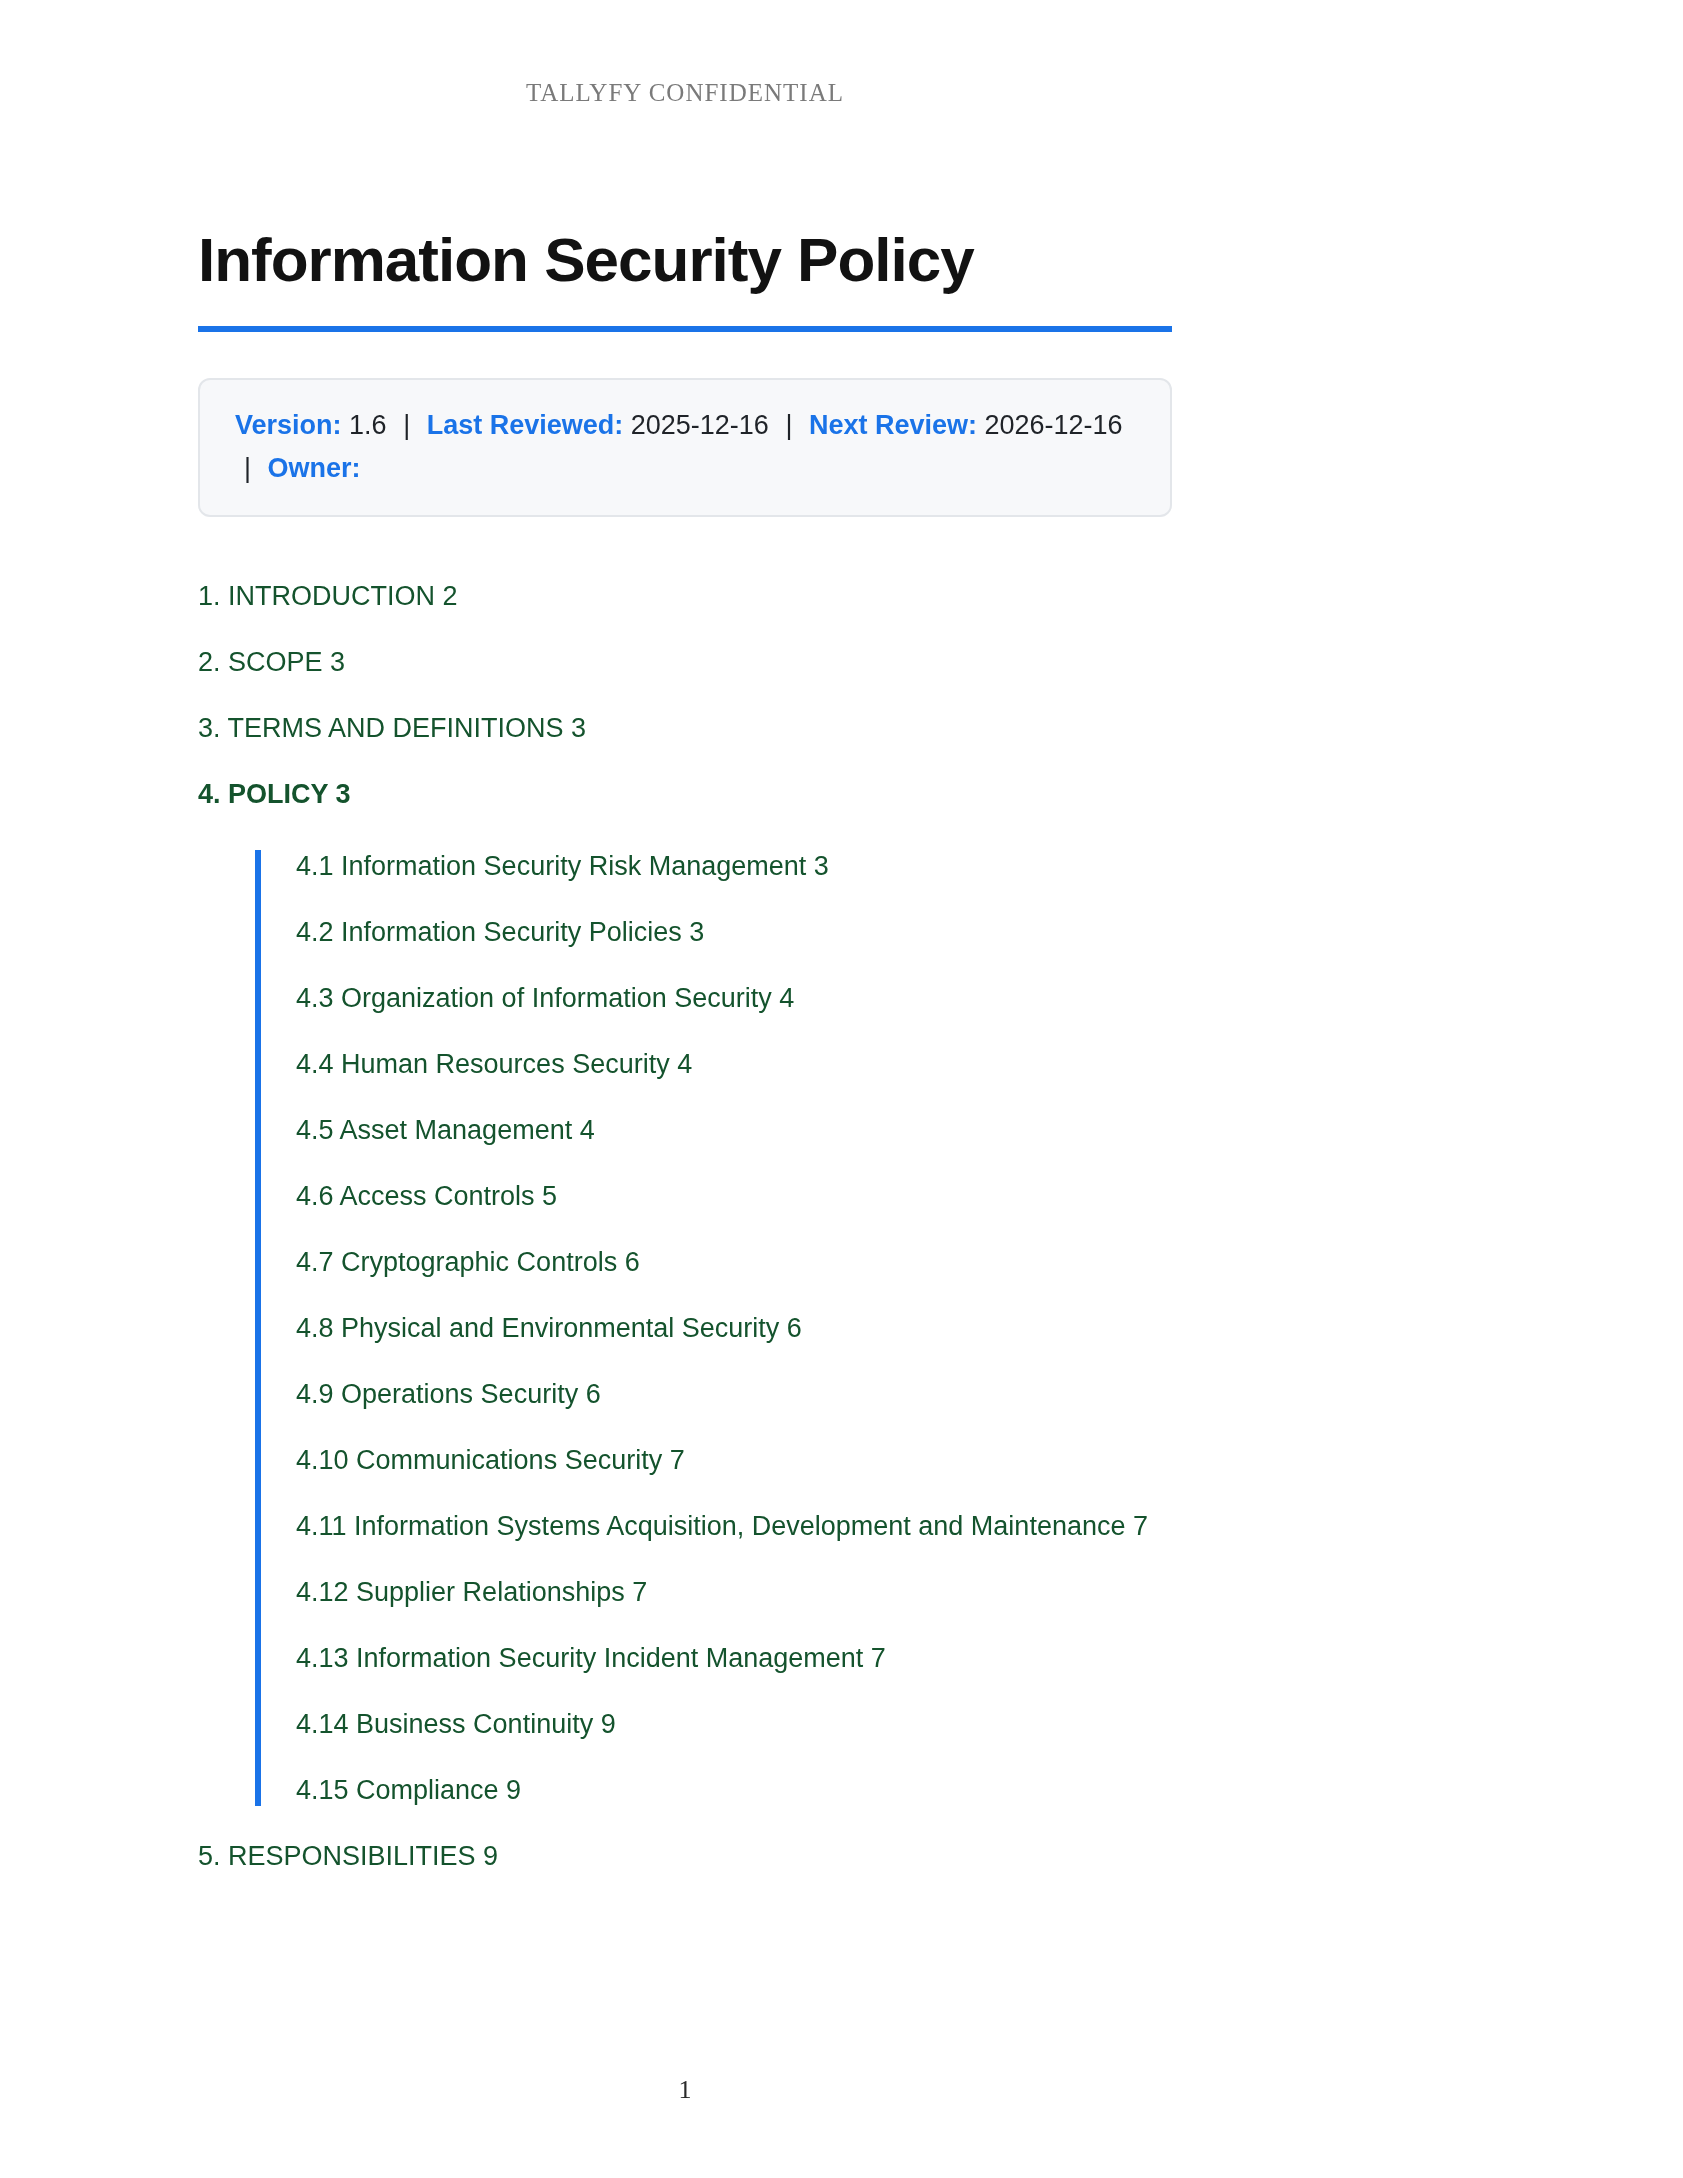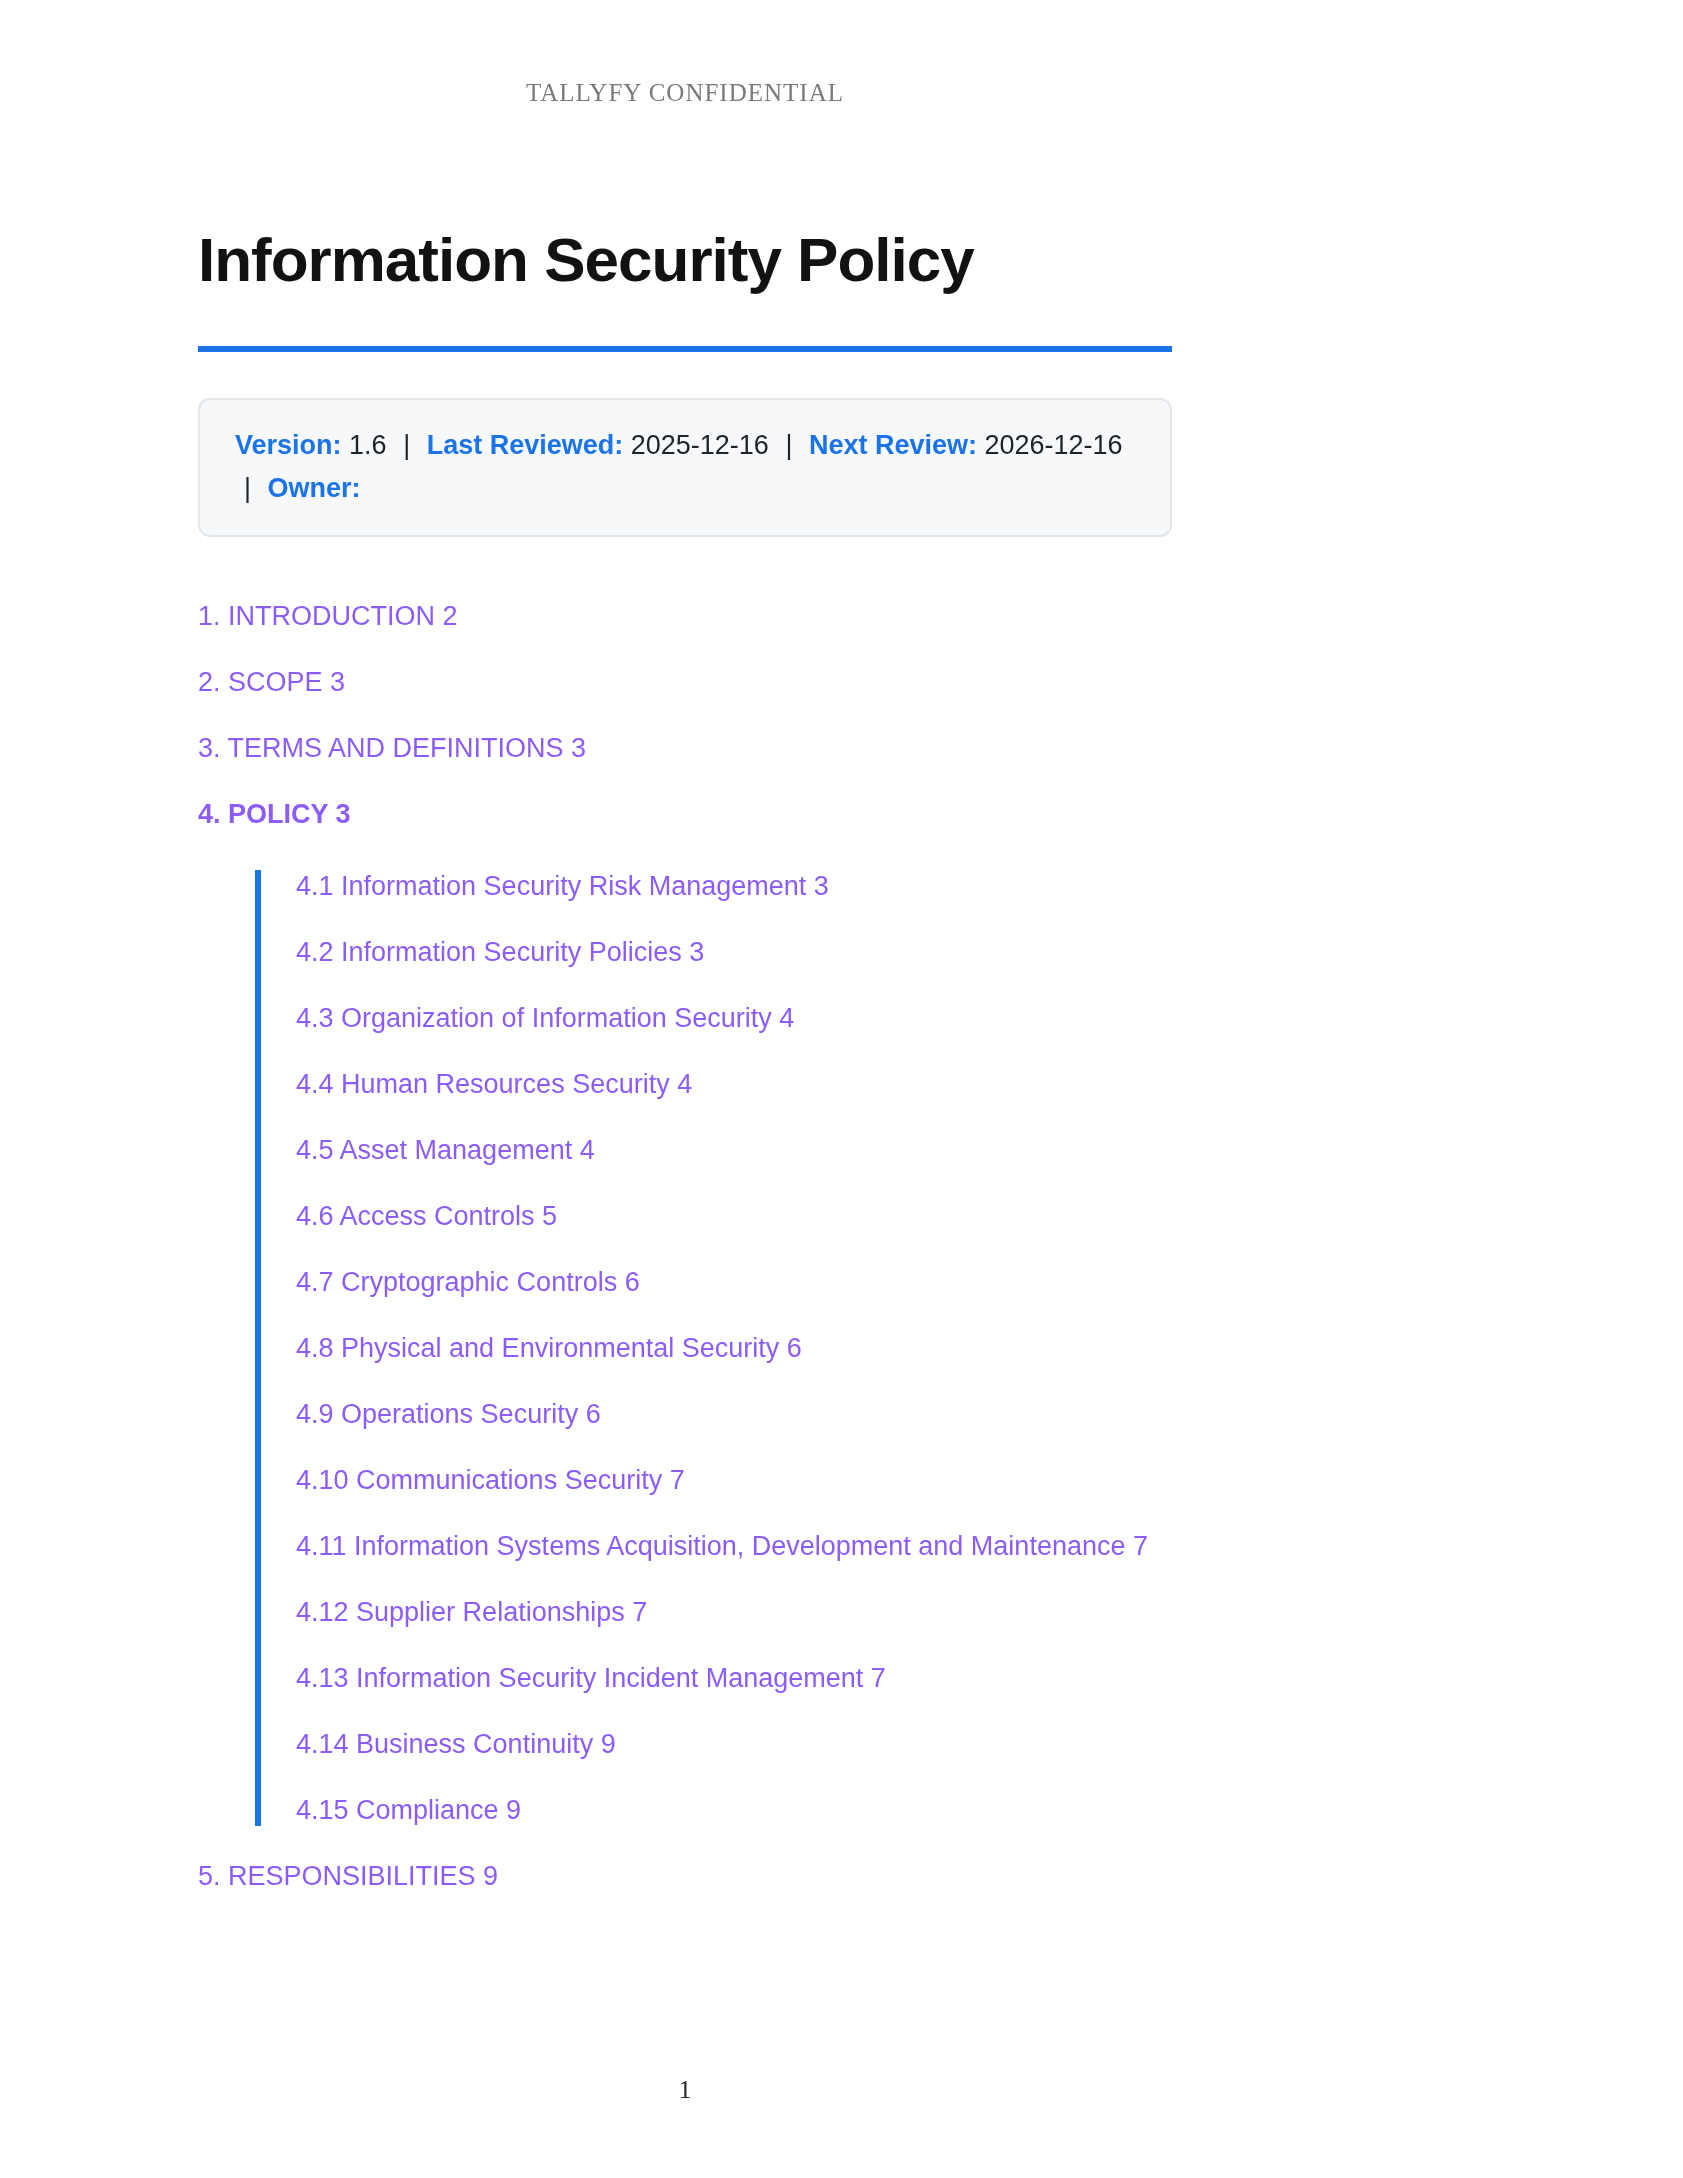--- a/index.html
+++ b/index.html
@@ -29,21 +29,21 @@
   .content {
     padding: 226px 198px 0 198px;
   }
   .doc-title {
     margin: 0;
     font-size: 62px;
     font-weight: bold;
     letter-spacing: -1px;
     color: #121212;
     line-height: 1.1;
-    padding-bottom: 52px;
+    padding-bottom: 32px;
     border-bottom: 6px solid #1a73e8;
   }
   .meta-box {
     margin-top: 46px;
     background: #f7f8fa;
     border: 2px solid #e3e6ea;
     border-radius: 12px;
     padding: 24px 35px;
     font-size: 27px;
     line-height: 1.6;
@@ -57,21 +57,21 @@
     color: #1f2328;
     margin: 0 9px;
   }
   .meta-line { margin: 0; }
   .toc {
     margin-top: 63px;
     font-size: 27px;
   }
   .toc-link {
     display: block;
-    color: #8b5cf6;
+    color: #14532d;
     text-decoration: none;
     line-height: 32px;
     margin-bottom: 34px;
     cursor: pointer;
   }
   .toc-link.bold { font-weight: bold; }
   .toc-sub {
     border-left: 6px solid #1a73e8;
     margin: 40px 0 34px 57px;
     padding-left: 35px;

